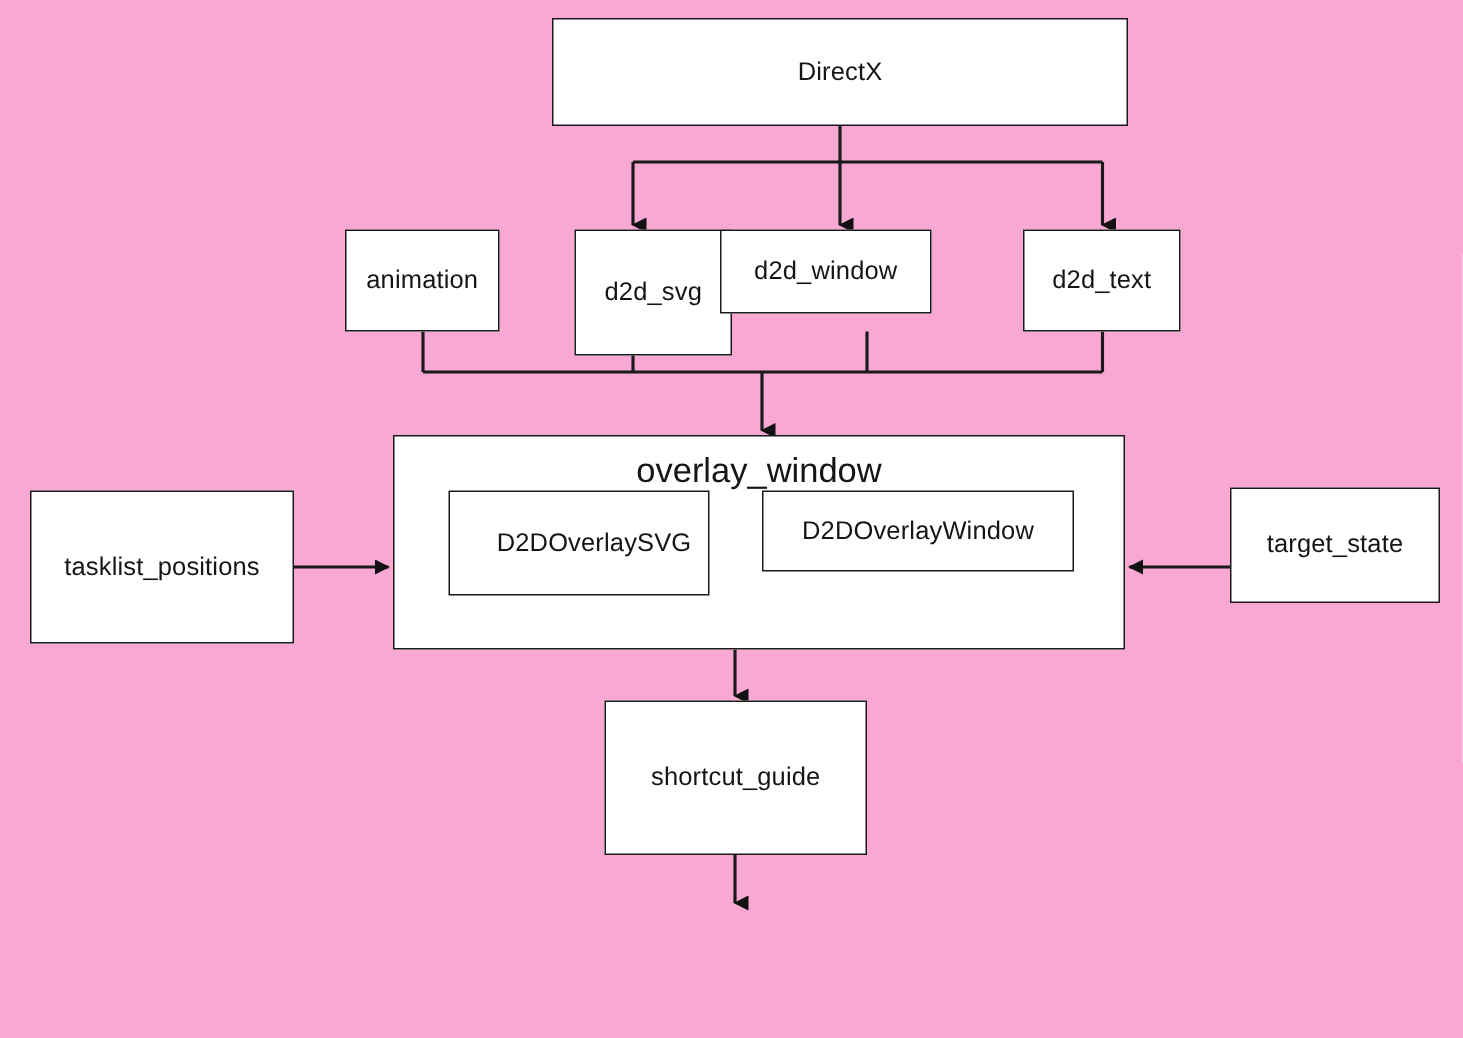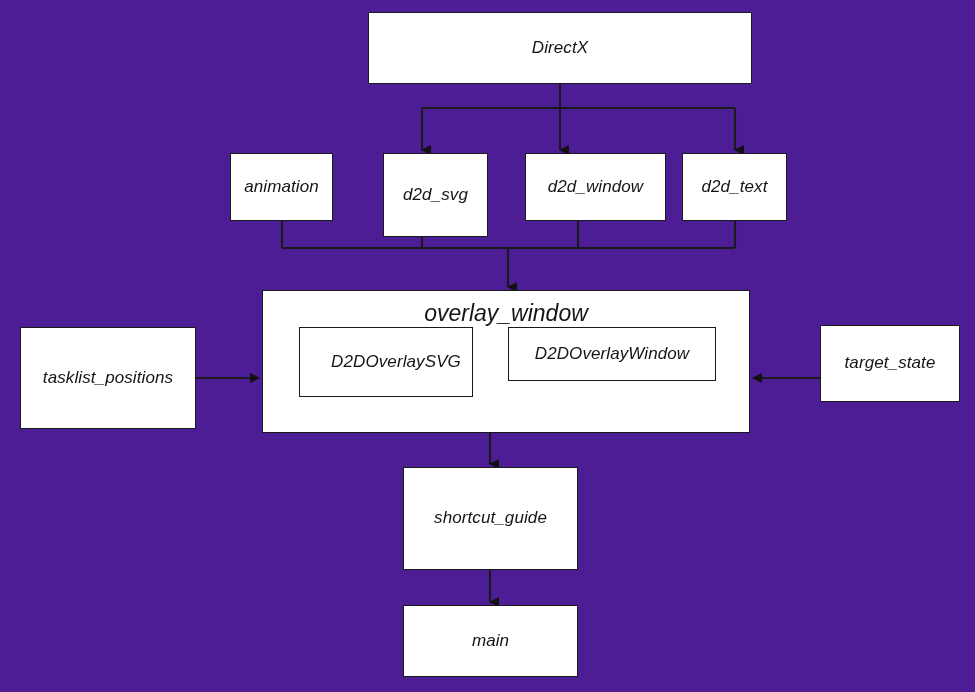--- a/index.html
+++ b/index.html
@@ -11,22 +11,21 @@
     width: 975px;
     height: 692px;
     font-family: "Liberation Sans", sans-serif;
     color: #000000;
     overflow: hidden;
   }
   #diagram-canvas {
     position: relative;
     width: 975px;
     height: 692px;
-    background: #4c1d95;
-    font-style: italic;
+    background: #f9a8d4;
   }
   #edge-layer {
     position: absolute;
     left: 0;
     top: 0;
     width: 975px;
     height: 692px;
     pointer-events: none;
   }
   .node {
@@ -59,21 +58,21 @@
     top: 9px;
     text-align: center;
     font-size: 23px;
     color: #151515;
     white-space: nowrap;
   }
   
   #node-directx        { left: 368px; top: 12px;  width: 384px; height: 72px; }
   #node-animation      { left: 230px; top: 153px; width: 103px; height: 68px; }
   #node-d2d-svg        { left: 368px; top: 153px; width: 105px; height: 84px; margin-left: 15px; }
-  #node-d2d-window     { left: 525px; top: 153px; width: 141px; height: 68px; }
+  #node-d2d-window     { left: 480px; top: 153px; width: 141px; height: 56px; }
   #node-d2d-text       { left: 682px; top: 153px; width: 105px; height: 68px; text-align: center; }
   #cluster-overlay     { left: 262px; top: 290px; width: 488px; height: 143px; }
   #node-d2doverlaysvg  { left: 299px; top: 327px; width: 174px; height: 70px; padding-left: 20px; }
   #node-d2doverlaywin  { left: 508px; top: 327px; width: 208px; height: 54px; }
   #node-tasklist       { left: 20px;  top: 327px; width: 176px; height: 102px; }
   #node-target-state   { left: 820px; top: 325px; width: 140px; height: 77px; }
   #node-shortcut-guide { left: 403px; top: 467px; width: 175px; height: 103px; }
   #node-main           { left: 403px; top: 605px; width: 175px; height: 72px; }
 </style>
 </head>
@@ -157,17 +156,14 @@
   </div>
 
   <div class="node" id="node-target-state">
     <span class="node-label">target_state</span>
   </div>
 
   <div class="node" id="node-shortcut-guide">
     <span class="node-label">shortcut_guide</span>
   </div>
 
-  <div class="node" id="node-main">
-    <span class="node-label">main</span>
-  </div>
 
 </div>
 
 </body></html>

